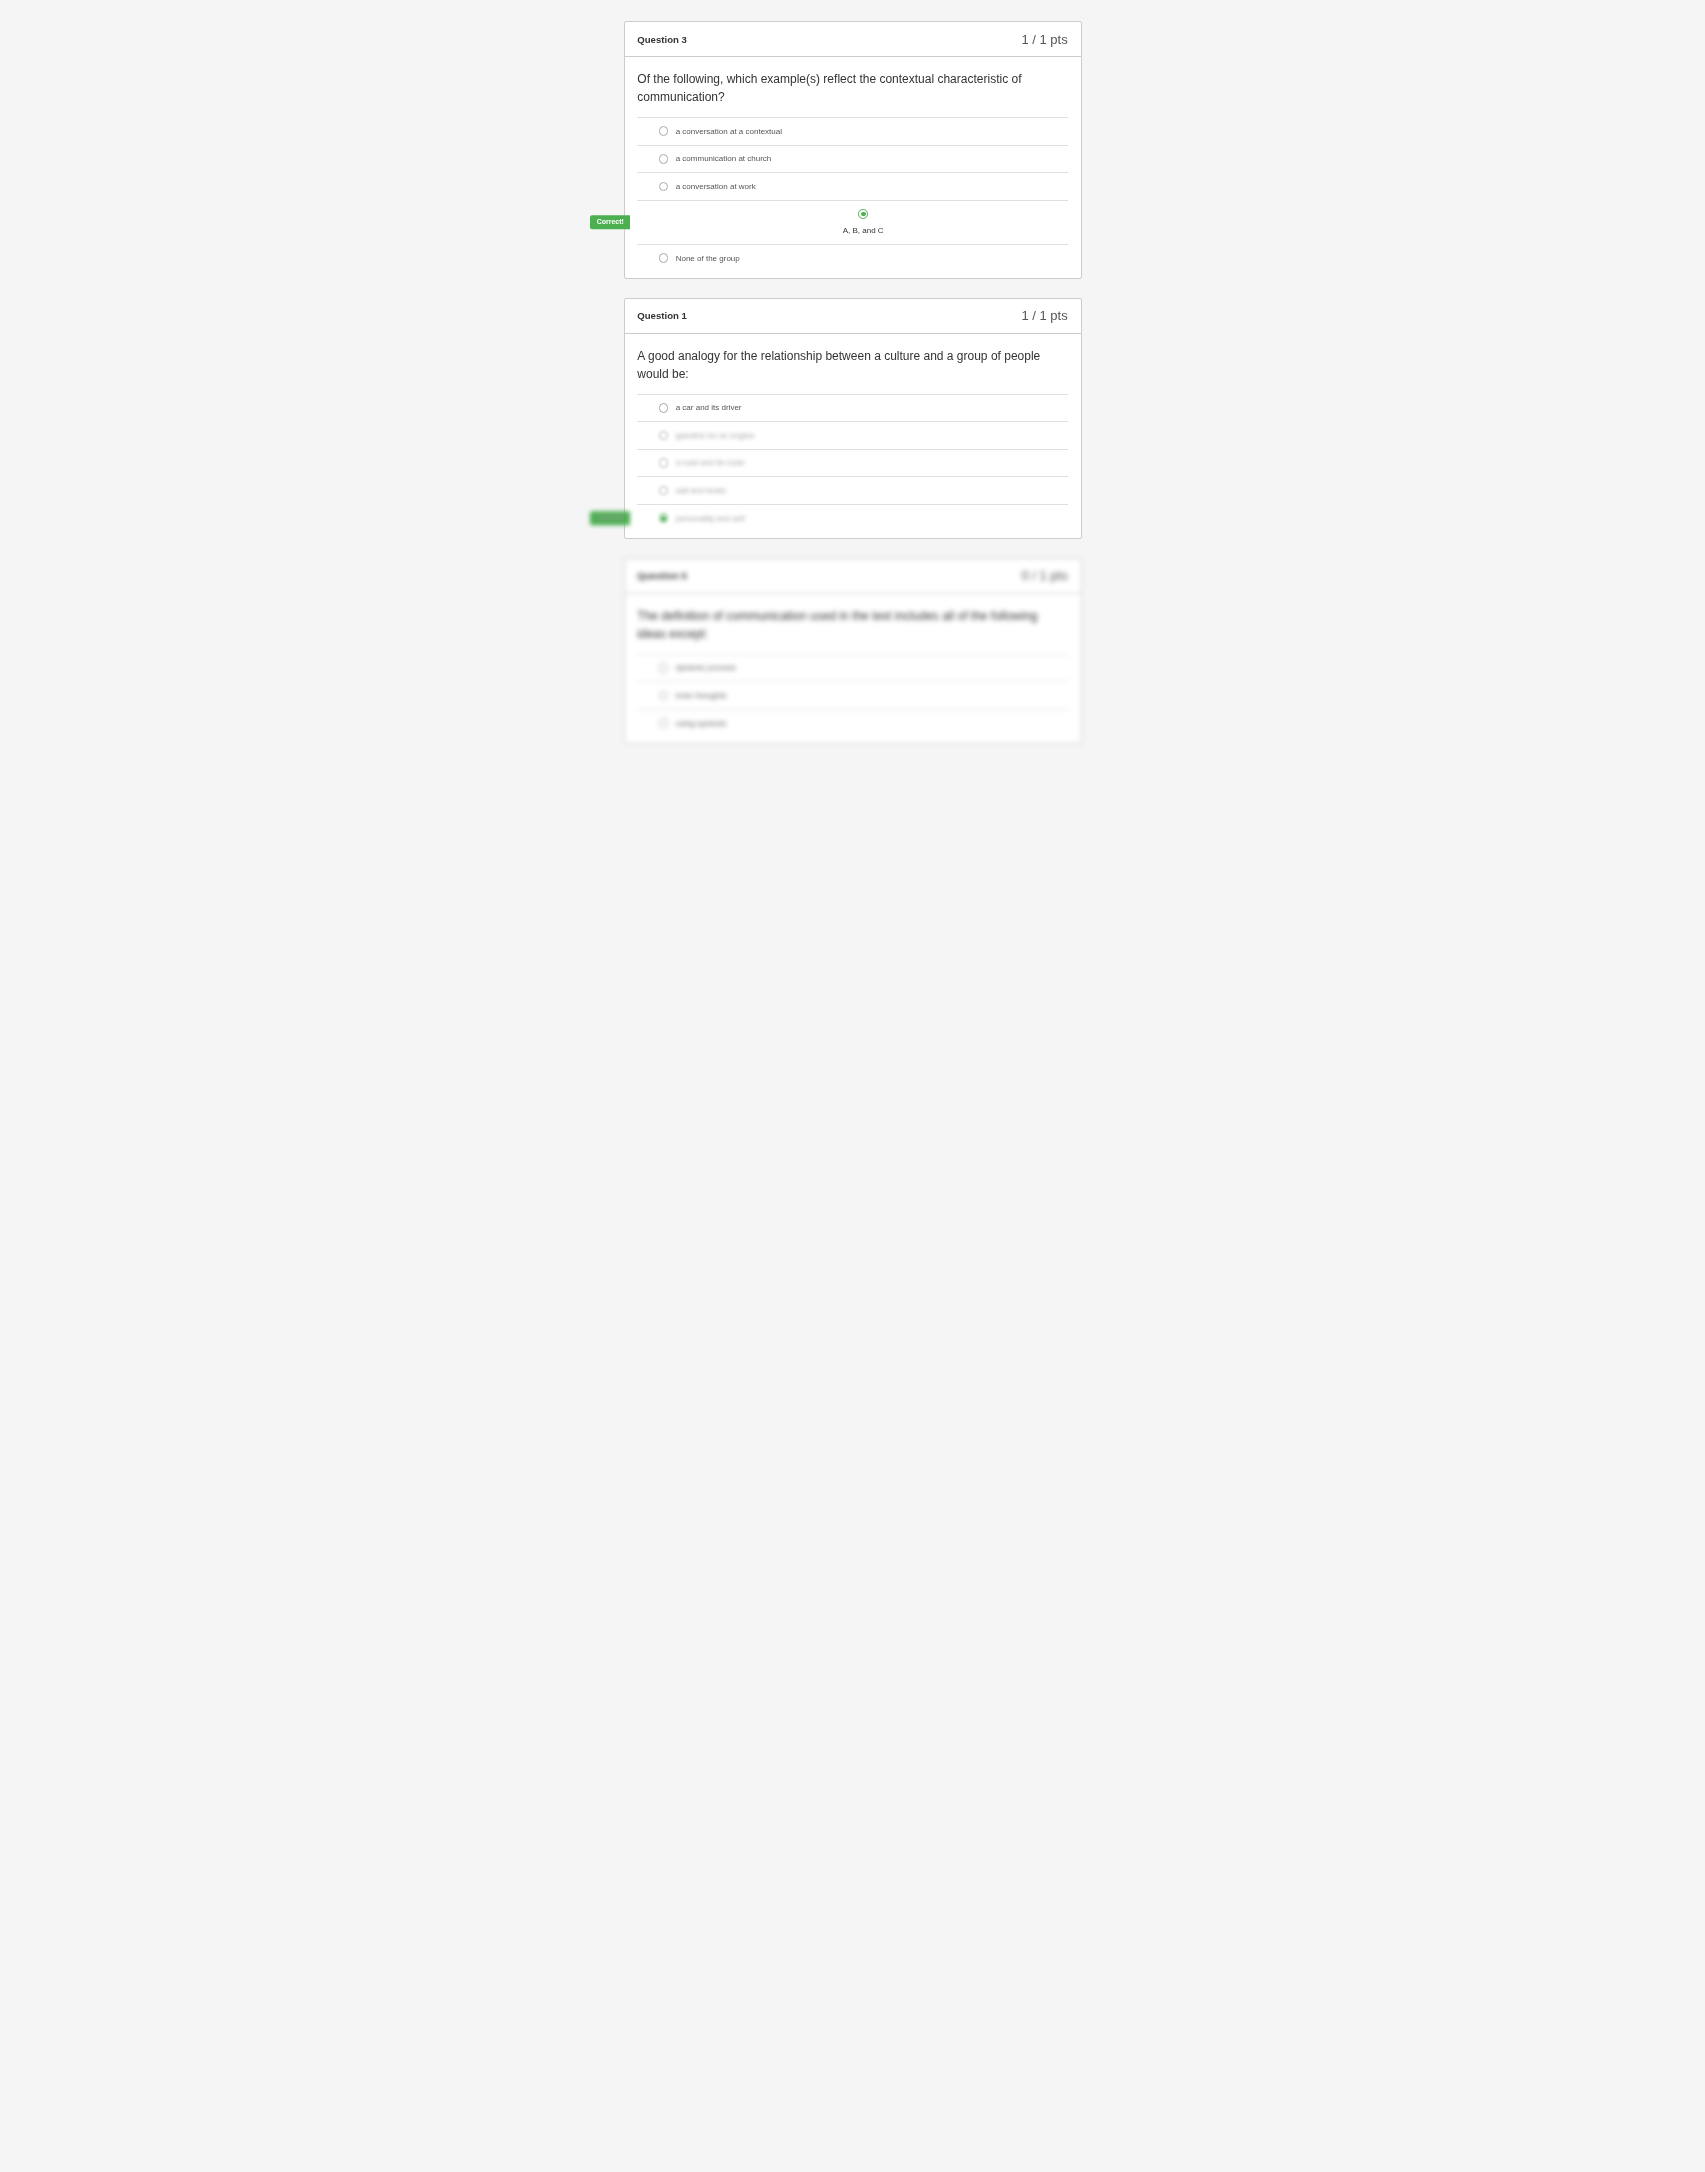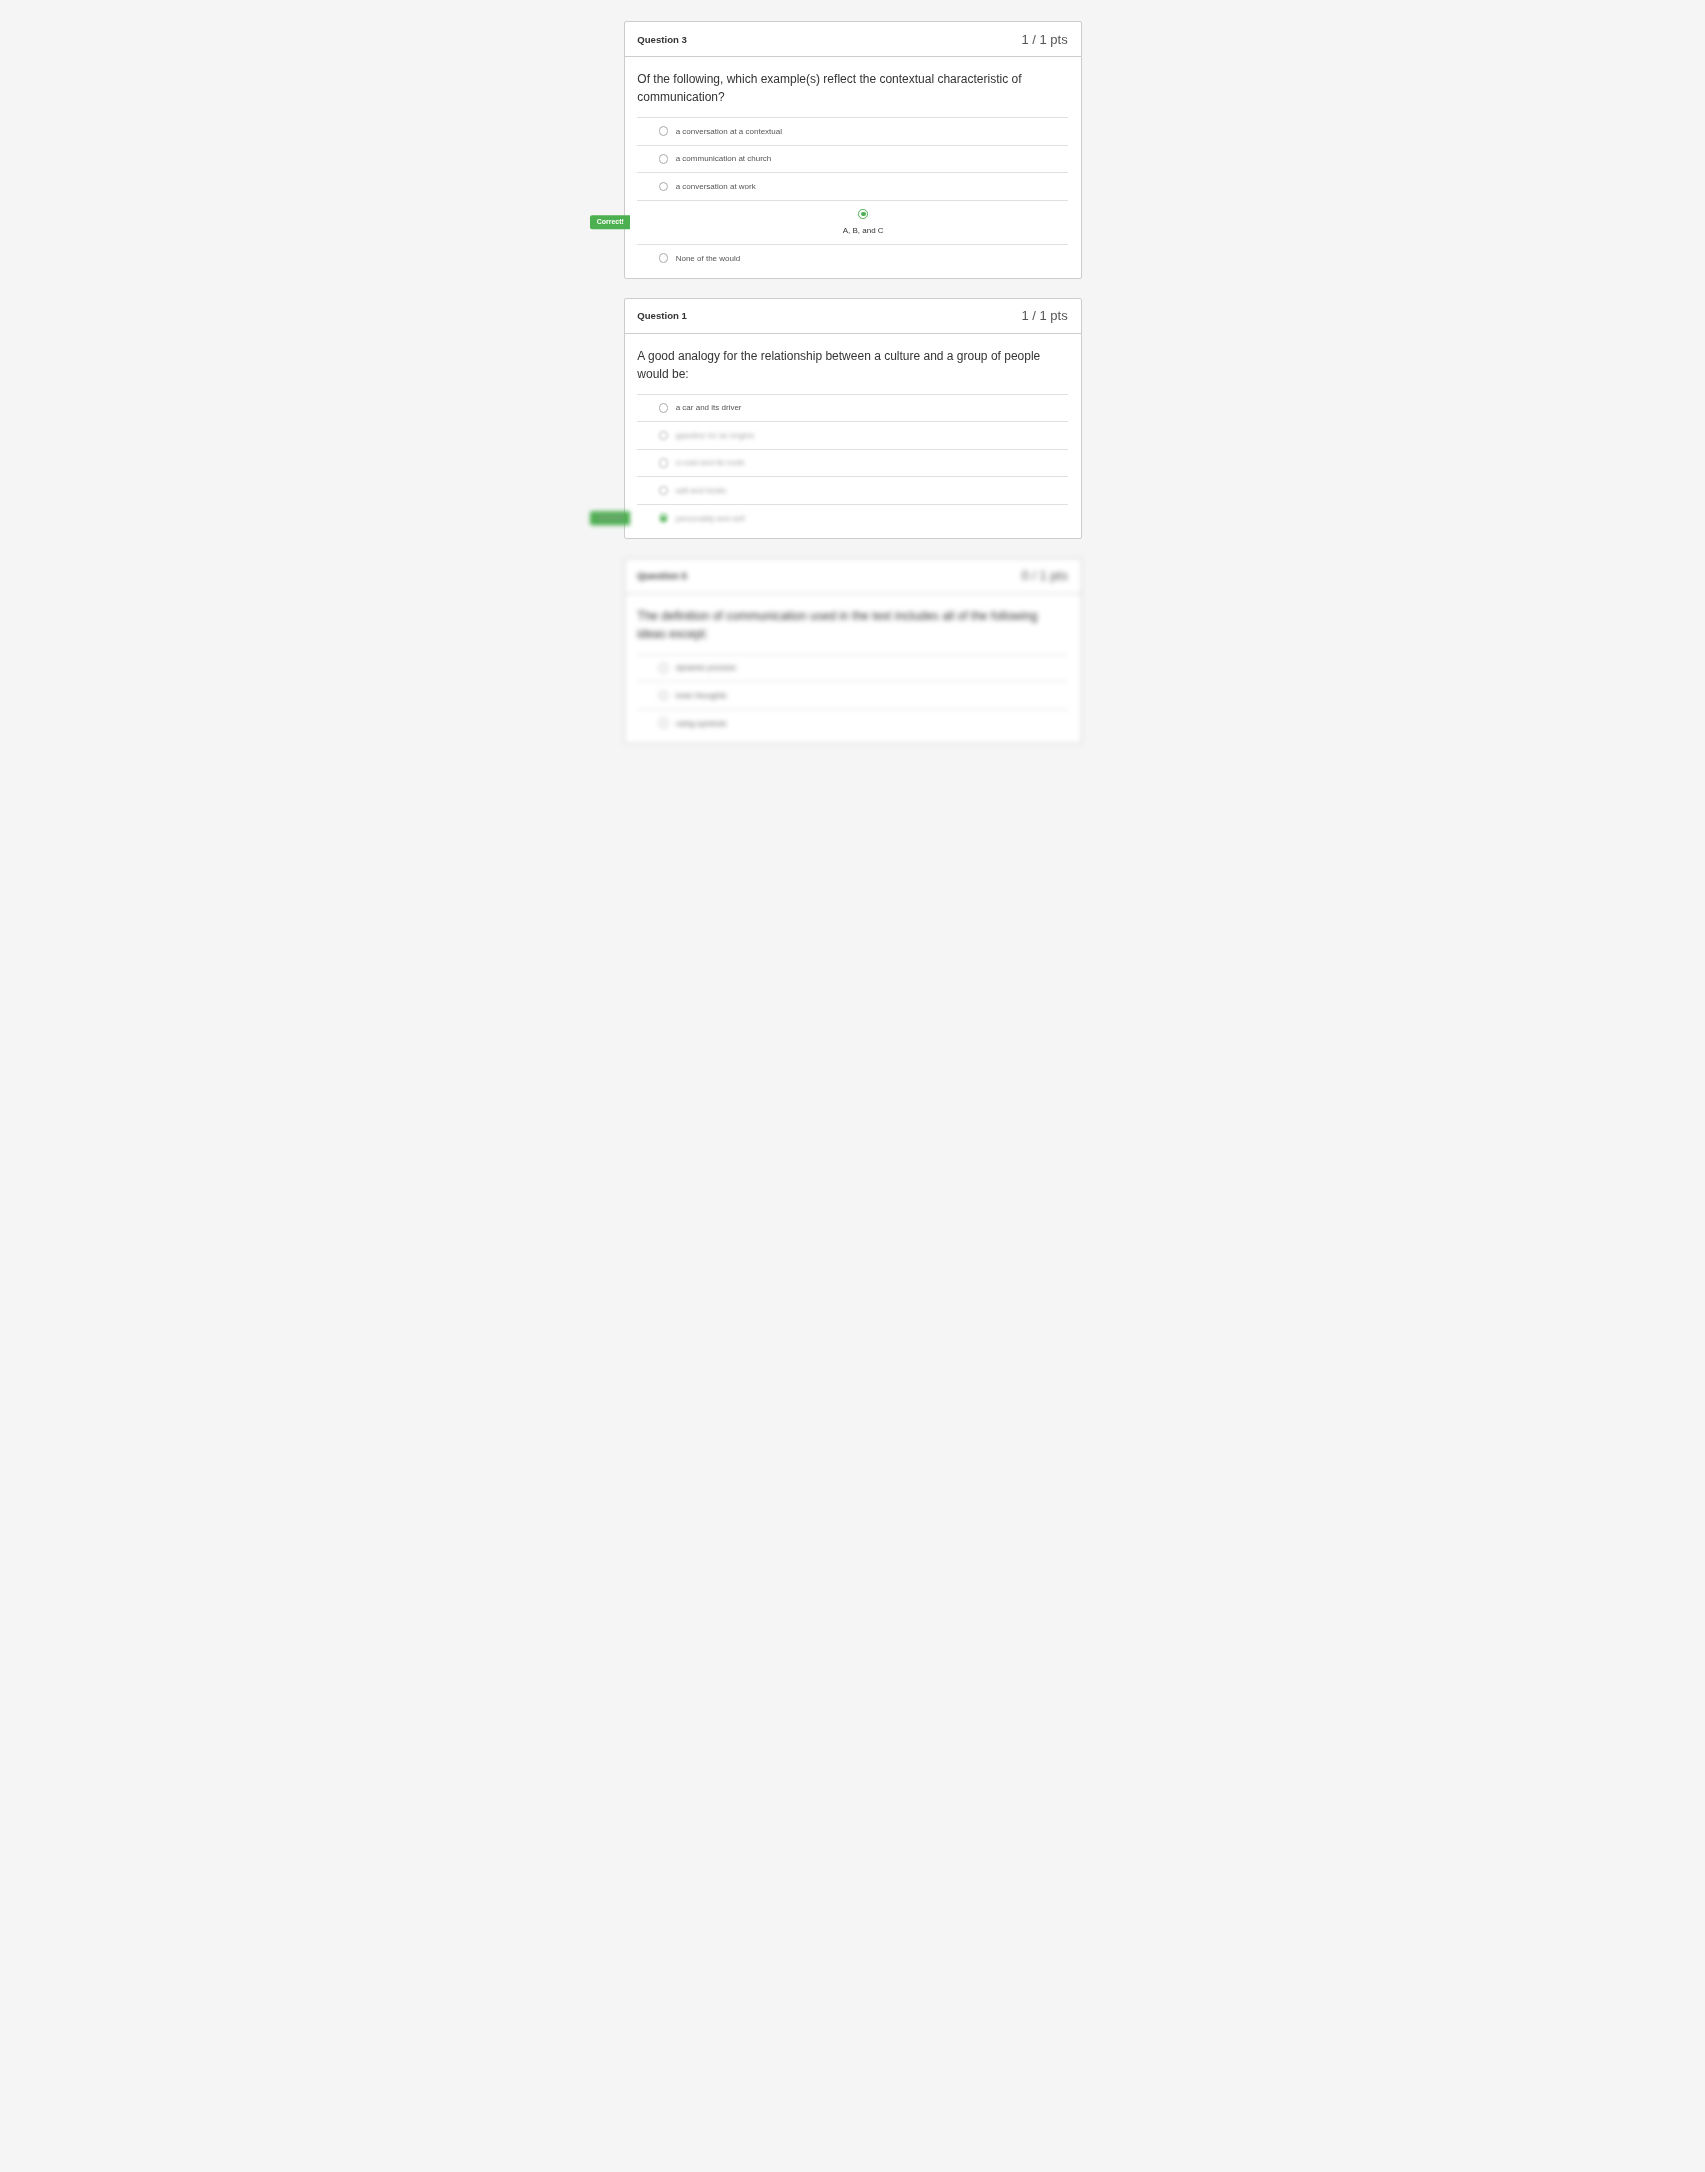--- a/index.html
+++ b/index.html
@@ -139,21 +139,21 @@
           <div class="radio-circle"></div>
           <span class="option-label">a conversation at work</span>
         </li>
         <li class="option-item" style="position:relative;flex-direction:column;">
           <div class="correct-badge">Correct!</div>
           <div class="radio-circle selected-green"></div>
           <span class="option-label dark">A, B, and C</span>
         </li>
         <li class="option-item">
           <div class="radio-circle"></div>
-          <span class="option-label">None of the would</span>
+          <span class="option-label">None of the group</span>
         </li>
       </ul>
     </div>
   </div>
 
   <div class="question-card">
     <div class="question-header">
       <span class="question-title">Question 1</span>
       <span class="question-pts">1 / 1 pts</span>
     </div>

